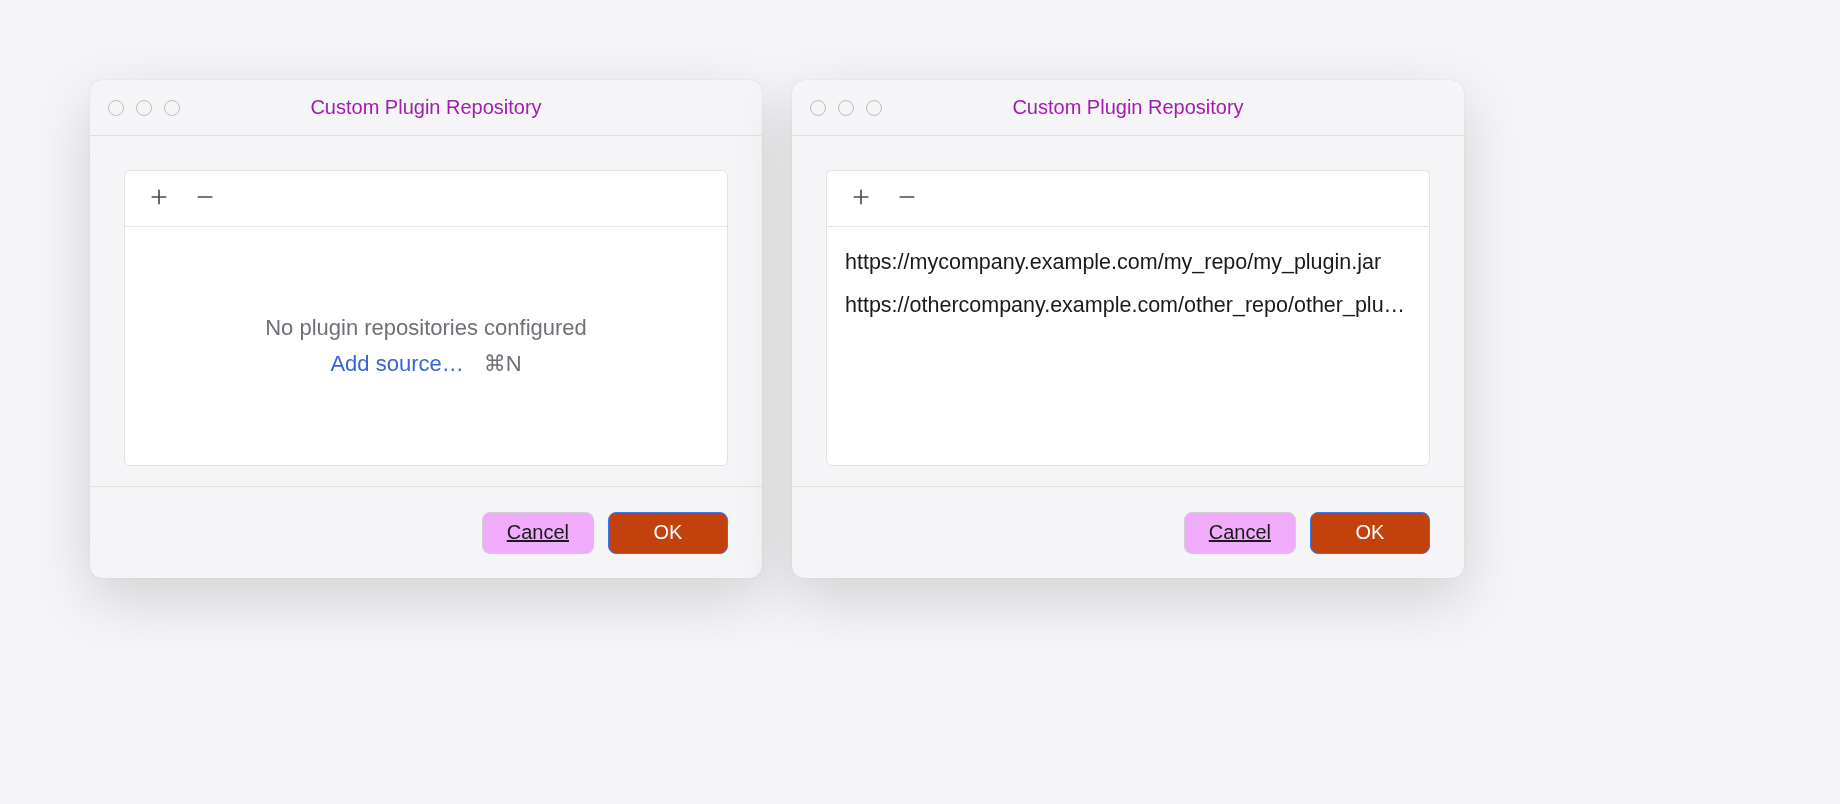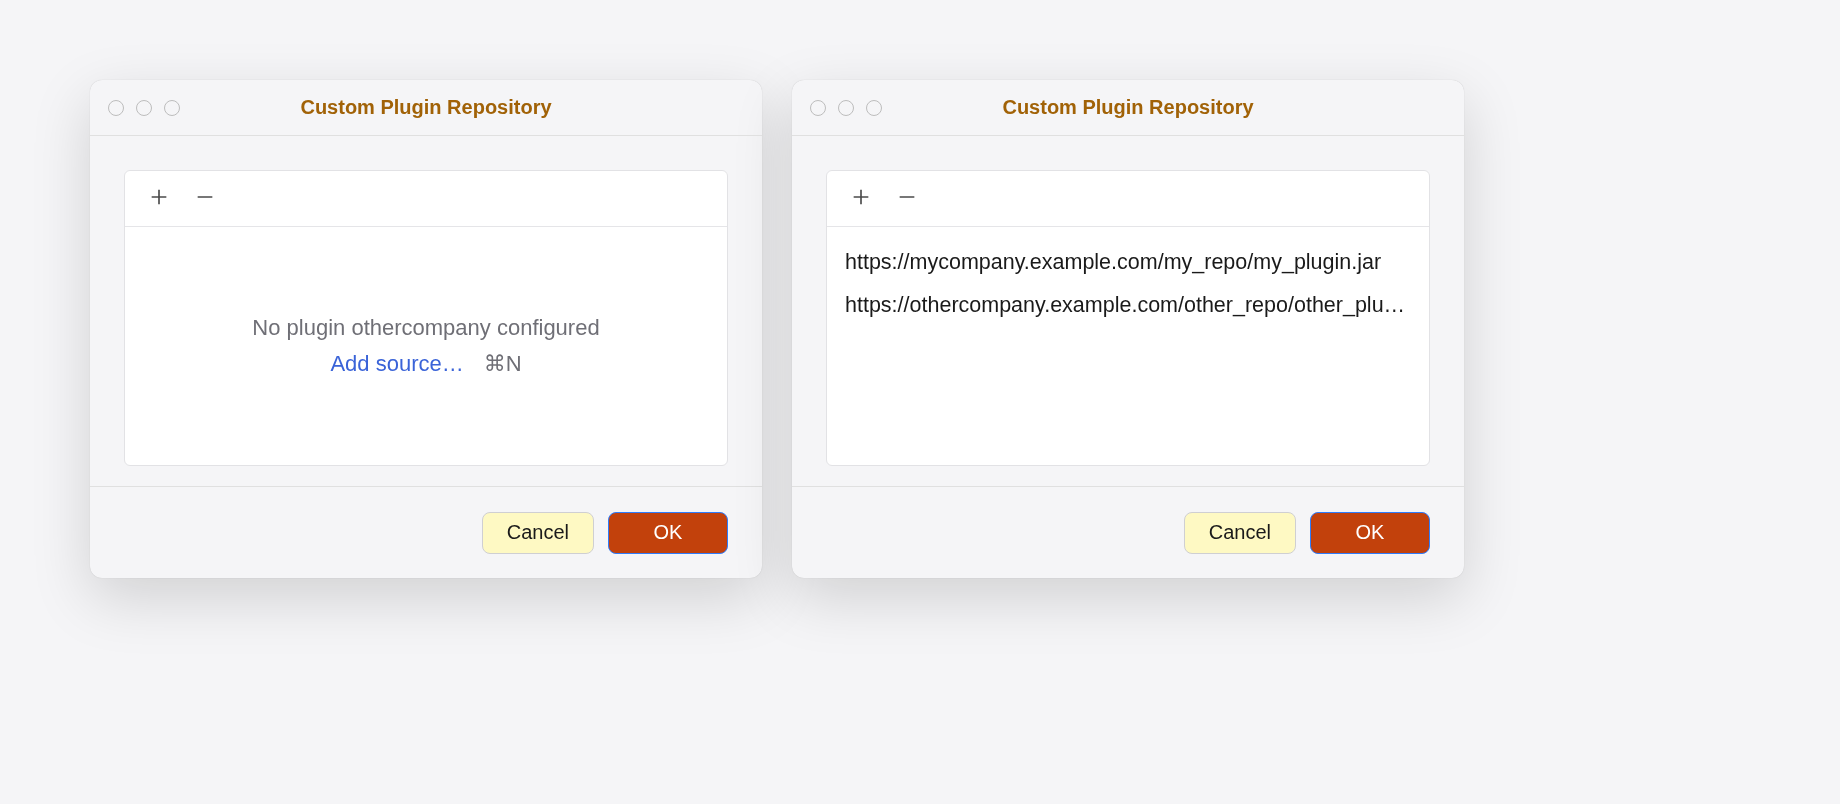--- a/index.html
+++ b/index.html
@@ -44,22 +44,22 @@
       border-radius: 50%;
       border: 1.5px solid #bdbdbd;
       background: transparent;
     }
     .title {
       position: absolute;
       left: 0;
       right: 0;
       text-align: center;
       font-size: 20px;
-      font-weight: 700;
-      color: #a16207;
+      font-weight: 400;
+      color: #a21caf;
       pointer-events: none;
     }
     .content {
       padding: 34px 34px 20px 34px;
       flex: 1;
     }
     .listbox {
       border: 1px solid #e2e2e5;
       border-radius: 6px;
       background: #ffffff;
@@ -146,23 +146,24 @@
       border-radius: 8px;
       font-size: 20px;
       font-weight: 400;
       cursor: pointer;
       display: flex;
       align-items: center;
       justify-content: center;
       min-width: 100px;
     }
     .btn-secondary {
-      background: #fef9c3;
+      background: #f0abfc;
       border: 1px solid #cfcfd2;
       color: #1a1a1a;
+      text-decoration: underline;
     }
     .btn-primary {
       background: #c2410c;
       border: 1px solid #2f7cfb;
       color: #ffffff;
       min-width: 120px;
     }
   </style>
 </head>
 <body>
@@ -190,21 +191,21 @@
         <div class="icon-btn">
           <span>
             <svg viewBox="0 0 24 24" fill="none" stroke="currentColor" stroke-width="1.8">
               <line x1="4" y1="12" x2="20" y2="12"></line>
             </svg>
           </span>
         </div>
       </div>
       <div class="list-body">
         <div class="empty-state">
-          <div class="empty-text">No plugin othercompany configured</div>
+          <div class="empty-text">No plugin repositories configured</div>
           <div class="add-source-row">
             <span class="add-source-link">Add source…</span>
             <span class="shortcut">⌘N</span>
           </div>
         </div>
       </div>
     </div>
   </div>
   <div class="footer">
     <div class="btn btn-secondary">Cancel</div>

